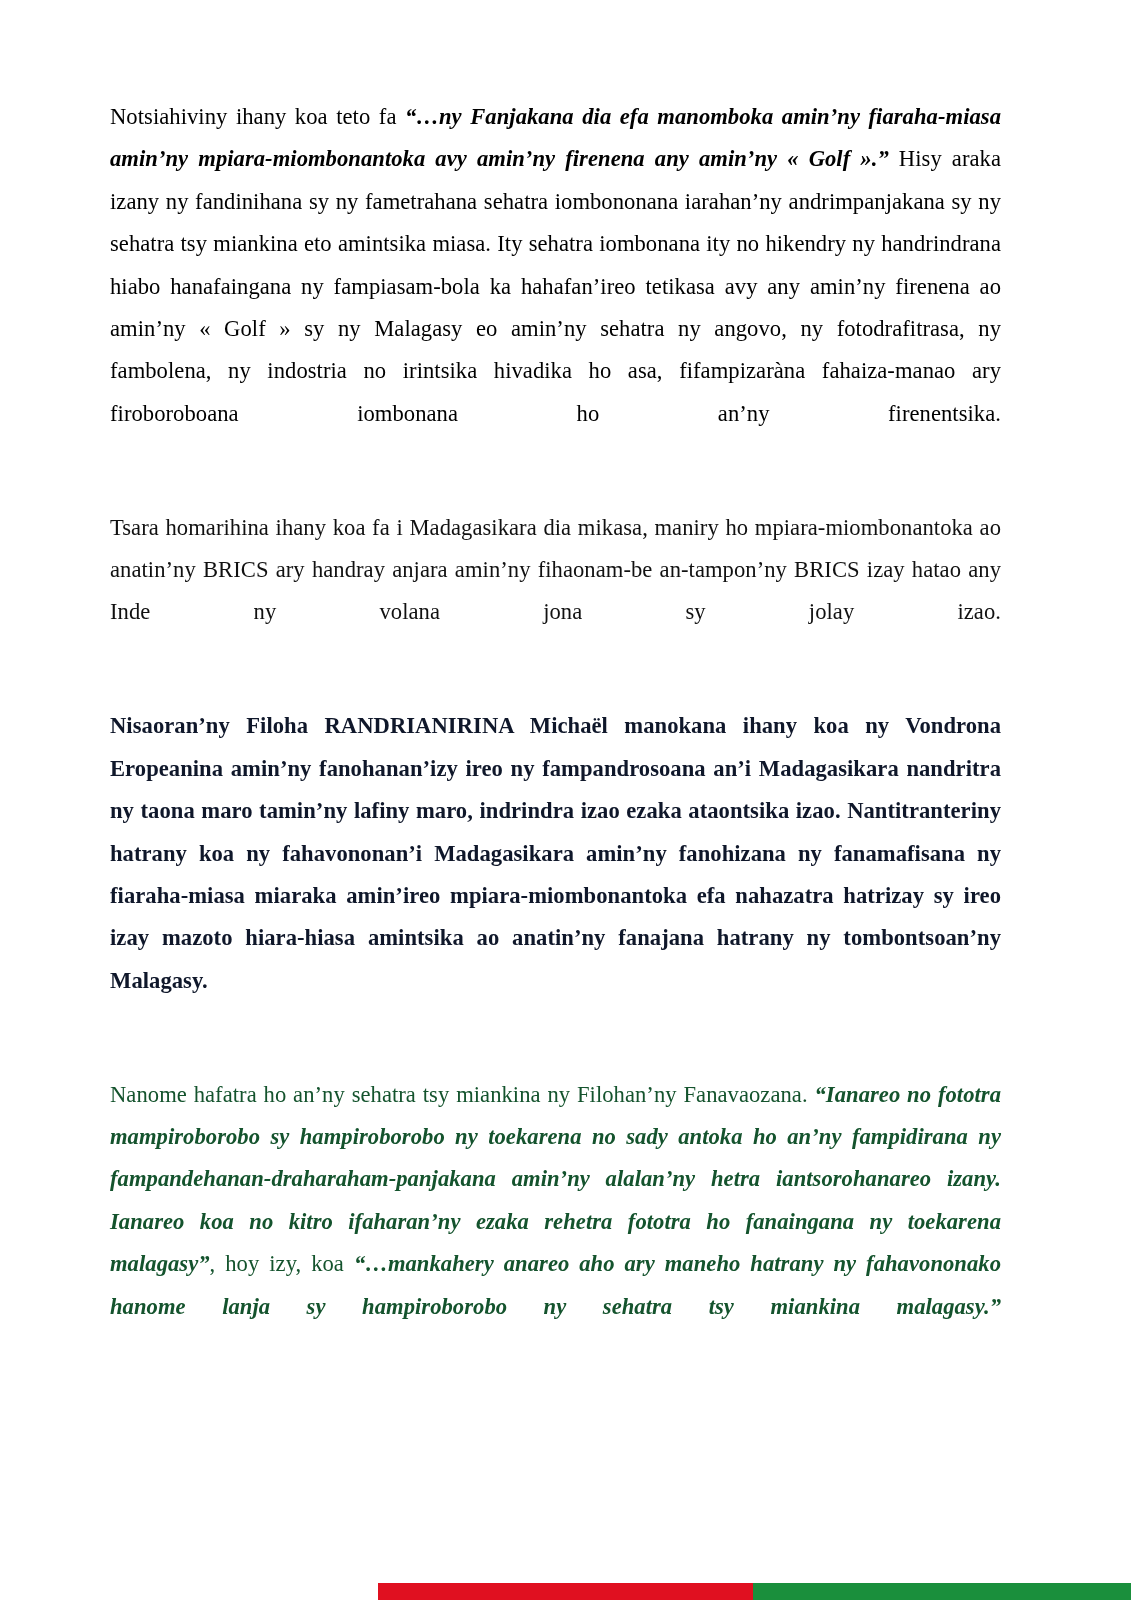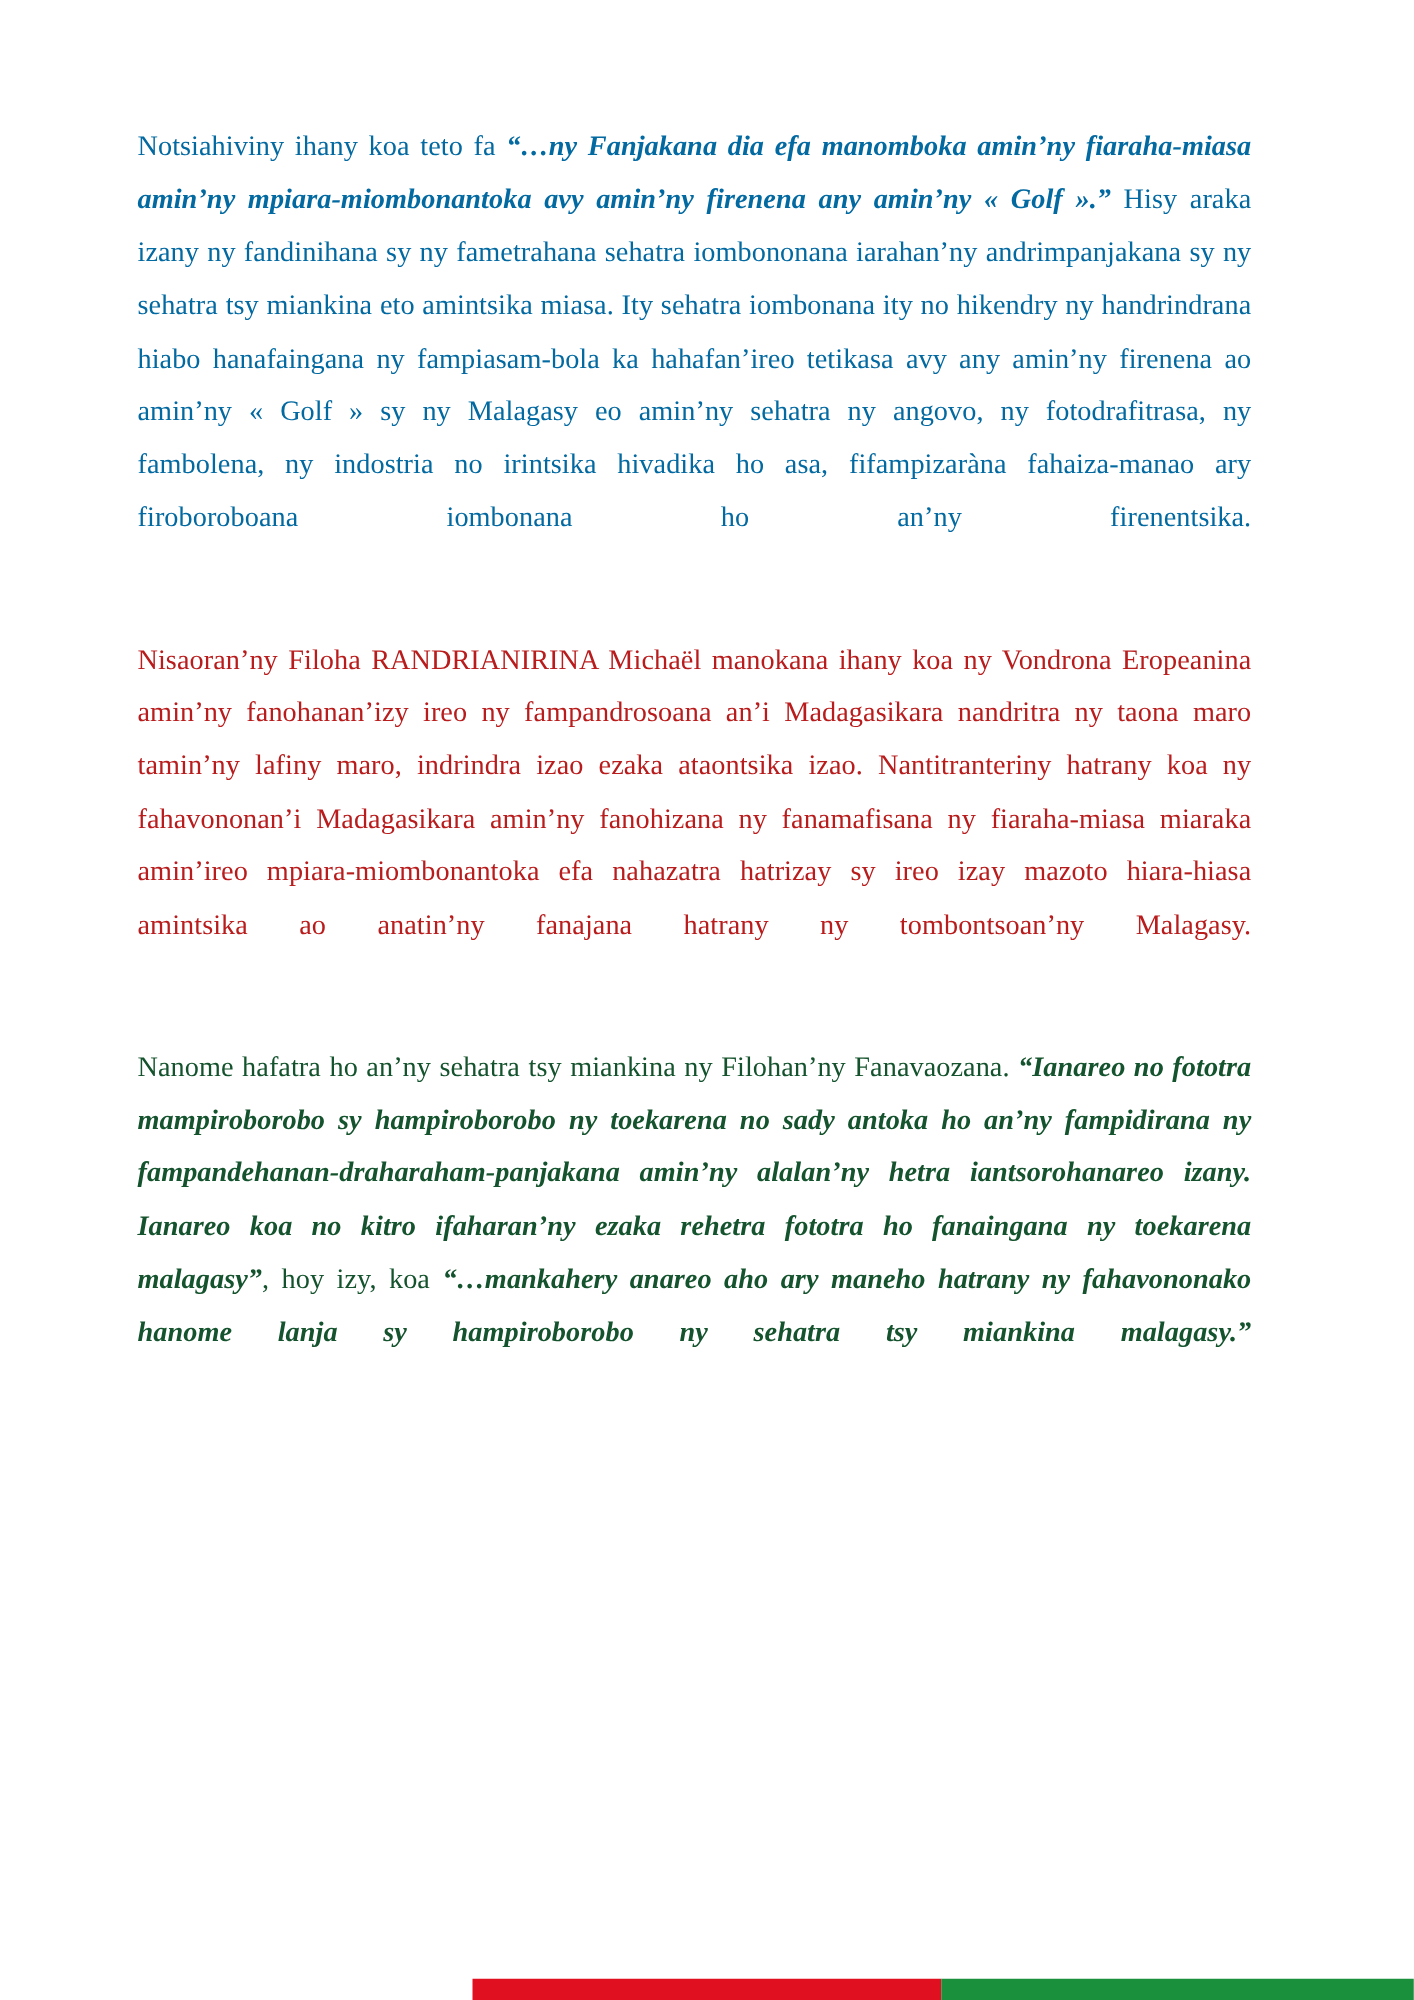--- a/index.html
+++ b/index.html
@@ -83,26 +83,29 @@
     width: 378px;
   }
 </style>
 </head>
 <body style="background: rgb(255, 255, 255);">
 
 <div id="page" style="background: rgb(255, 255, 255);">
 
   <div id="content">
 
-    <p class="para" style="color: #0369a1;">
+    <p class="para" style="color: #000000;">
       <span>Notsiahiviny ihany koa teto fa </span><span class="bi">“…ny Fanjakana dia efa manomboka amin’ny fiaraha-miasa amin’ny mpiara-miombonantoka avy amin’ny firenena any amin’ny « Golf ».”</span><span> Hisy araka izany ny fandinihana sy ny fametrahana sehatra iombononana iarahan’ny andrimpanjakana sy ny sehatra tsy miankina eto amintsika miasa. Ity sehatra iombonana ity no hikendry ny handrindrana hiabo hanafaingana ny fampiasam-bola ka hahafan’ireo tetikasa avy any amin’ny firenena ao amin’ny « Golf » sy ny Malagasy eo amin’ny sehatra ny angovo, ny fotodrafitrasa, ny fambolena, ny indostria no irintsika hivadika ho asa, fifampizaràna fahaiza-manao ary firoboroboana iombonana ho an’ny firenentsika.</span>
     </p>
 
+    <p class="para" style="color: rgb(17, 17, 17);">
+      <span>Tsara homarihina ihany koa fa i Madagasikara dia mikasa, maniry ho mpiara-miombonantoka ao anatin’ny BRICS ary handray anjara amin’ny fihaonam-be an-tampon’ny BRICS izay hatao any Inde ny volana jona sy jolay izao.</span>
+    </p>
 
-    <p class="para" style="color: #b91c1c;">
+    <p class="para" style="color: #0f172a; font-weight: bold;">
       <span>Nisaoran’ny Filoha RANDRIANIRINA Michaël  manokana ihany koa ny Vondrona Eropeanina amin’ny fanohanan’izy ireo ny fampandrosoana an’i Madagasikara nandritra ny taona maro tamin’ny lafiny maro, indrindra izao ezaka ataontsika izao. Nantitranteriny hatrany koa ny fahavononan’i Madagasikara amin’ny fanohizana ny fanamafisana ny fiaraha-miasa miaraka amin’ireo mpiara-miombonantoka efa nahazatra hatrizay sy ireo izay mazoto hiara-hiasa amintsika ao anatin’ny fanajana hatrany ny tombontsoan’ny Malagasy.</span>
     </p>
 
     <p class="para" style="color: #14532d;">
       <span>Nanome hafatra ho an’ny sehatra tsy miankina ny Filohan’ny Fanavaozana. </span><span class="bi">“Ianareo no fototra mampiroborobo sy hampiroborobo ny toekarena no sady antoka ho an’ny fampidirana ny fampandehanan-draharaham-panjakana amin’ny alalan’ny hetra iantsorohanareo izany. Ianareo koa no kitro ifaharan’ny ezaka rehetra fototra ho fanaingana ny toekarena malagasy”</span><span>, hoy izy, koa </span><span class="bi">“…mankahery anareo aho ary maneho hatrany ny fahavononako hanome lanja sy hampiroborobo ny sehatra tsy miankina malagasy.”</span>
     </p>
 
   </div>
 
   <div id="footer-bar">

